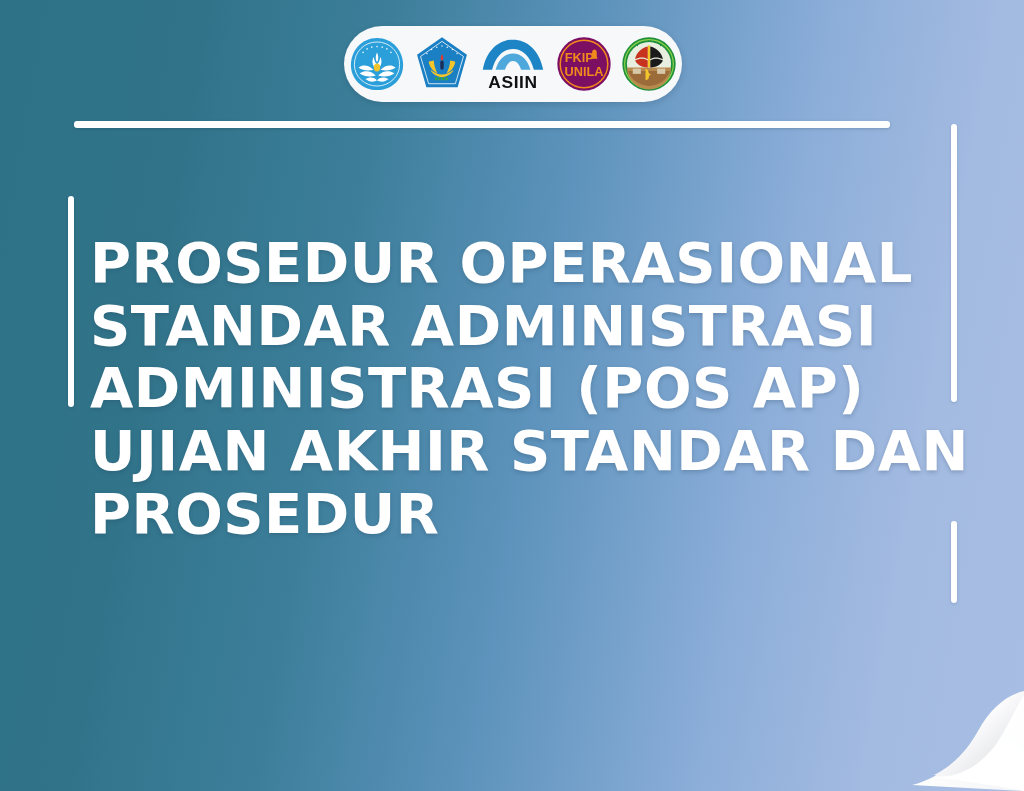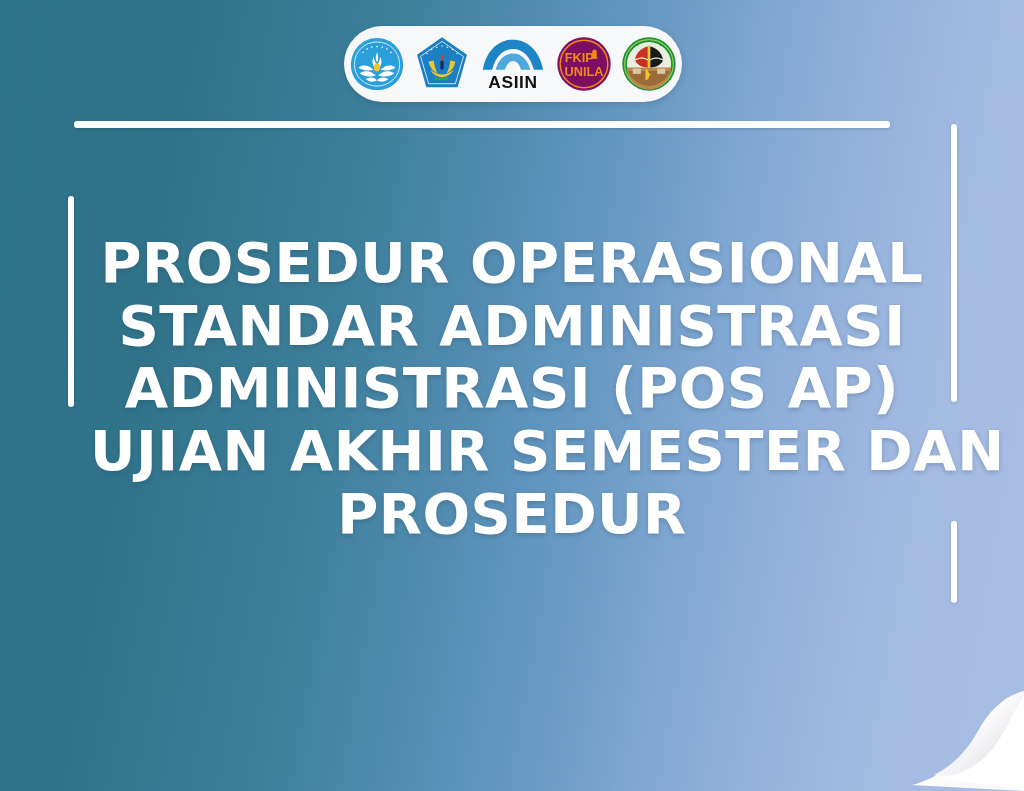--- a/index.html
+++ b/index.html
@@ -91,21 +91,21 @@
     border-radius: 3px;
     box-shadow: 0 1px 3px rgba(25,50,70,0.16);
   }
 
   
   #title {
     position: absolute;
     left: 90px;
     top: 232px;
     width: 844px;
-    text-align: center;
+    text-align: left;
     color: #ffffff;
     font-family: "DejaVu Sans", sans-serif;
     font-weight: bold;
     font-size: 56px;
     line-height: 1.12;
     letter-spacing: 0.5px;
     text-shadow: 0 2px 4px rgba(30,60,85,0.25);
   }
   #title .tline { display: block; white-space: nowrap; }
 
@@ -229,21 +229,21 @@
 
   <div id="rule-top"></div>
   <div id="rule-left"></div>
   <div id="rule-right-upper"></div>
   <div id="rule-right-lower"></div>
 
   <div id="title">
     <span class="tline">PROSEDUR OPERASIONAL</span>
     <span class="tline">STANDAR ADMINISTRASI</span>
     <span class="tline">ADMINISTRASI (POS AP)</span>
-    <span class="tline">UJIAN AKHIR SEMESTER DAN</span>
+    <span class="tline">UJIAN AKHIR STANDAR DAN</span>
     <span class="tline">PROSEDUR</span>
   </div>
 
   <div id="page-curl">
     <svg width="114" height="118" viewBox="0 0 114 118" aria-hidden="true">
       <defs>
         <linearGradient id="curlGrad" x1="0" y1="0" x2="1" y2="1">
           <stop offset="0%" stop-color="#ffffff"></stop>
           <stop offset="45%" stop-color="#fbfbfc"></stop>
           <stop offset="75%" stop-color="#e6e7ea"></stop>

